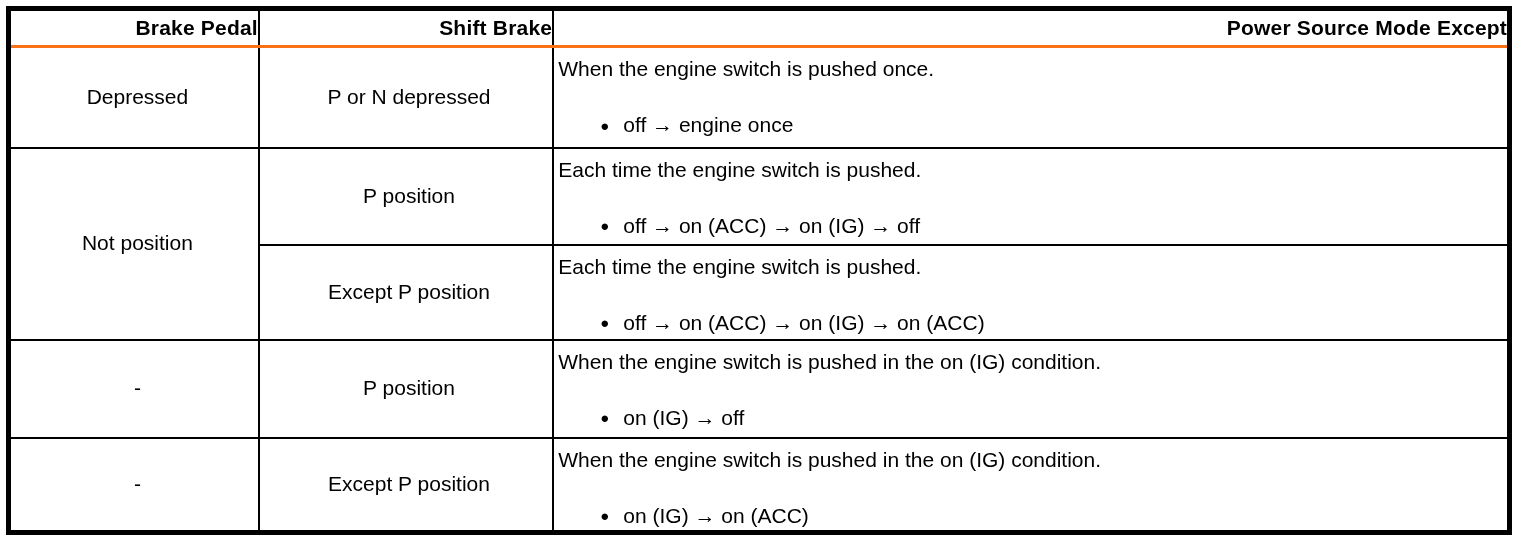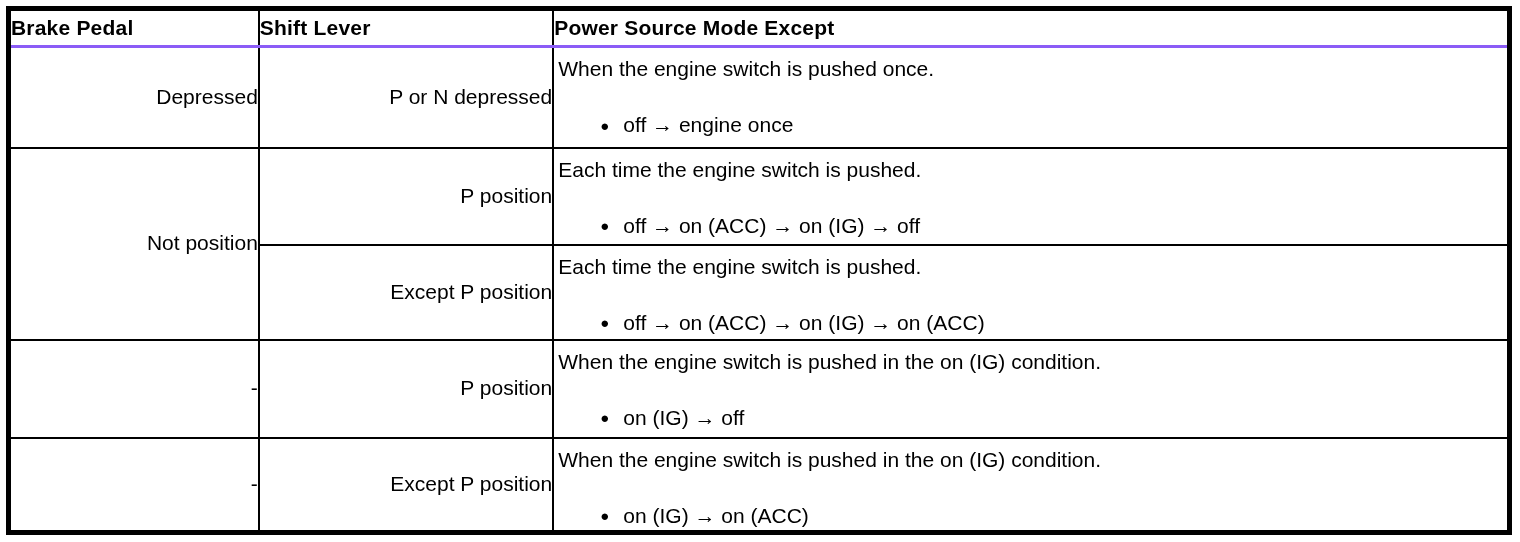--- a/index.html
+++ b/index.html
@@ -30,27 +30,27 @@
     border: 2px solid #000000;
     padding: 0;
     vertical-align: middle;
     font-size: 21px;
     line-height: 1.25;
     overflow: hidden;
   }
   thead th {
     height: 34px;
     font-weight: bold;
-    text-align: left;
-    border-bottom: 3px solid #8b5cf6;
+    text-align: right;
+    border-bottom: 3px solid #f97316;
     letter-spacing: 0.2px;
   }
   td.plain-cell {
     padding-left: 6px;
-    text-align: right;
+    text-align: center;
     vertical-align: middle;
   }
   tr.r1 { height: 101px; }
   tr.r2 { height: 97px; }
   tr.r3 { height: 95px; }
   tr.r4 { height: 98px; }
   tr.r5 { height: 95px; }
   td.pattern-cell {
     vertical-align: top;
     padding: 6px 6px 0 4px;
@@ -78,21 +78,21 @@
 <div class="page">
   <table class="pattern-table">
     <colgroup>
       <col class="c1">
         <col class="c2">
         <col class="c3">
     </colgroup>
     <thead>
       <tr>
         <th>Brake Pedal</th>
-        <th>Shift Lever</th>
+        <th>Shift Brake</th>
         <th>Power Source Mode Except</th>
       </tr>
     </thead>
     <tbody>
 
       <tr class="r1">
         <td class="plain-cell">Depressed</td>
         <td class="plain-cell">P or N depressed</td>
         <td class="pattern-cell">
           <div class="condition-line">When the engine switch is pushed once.</div>

